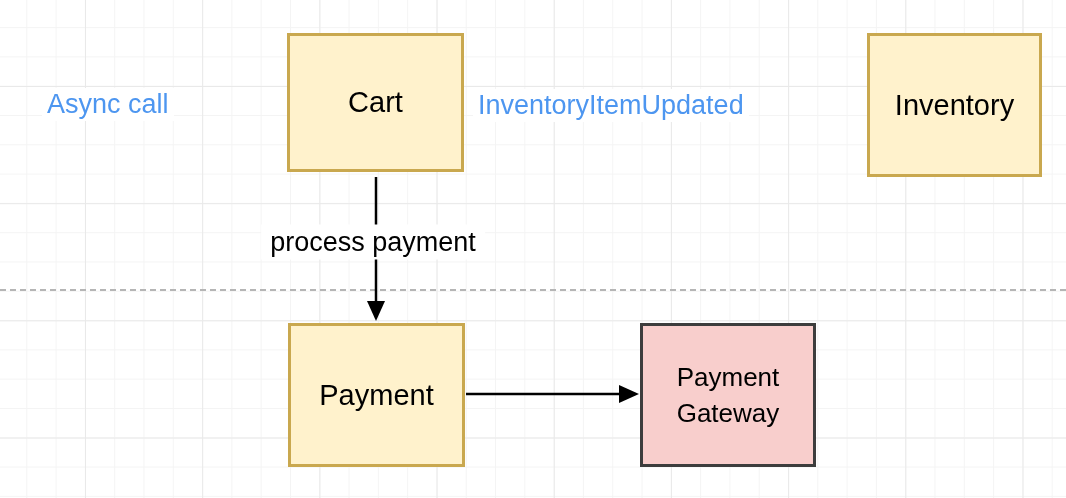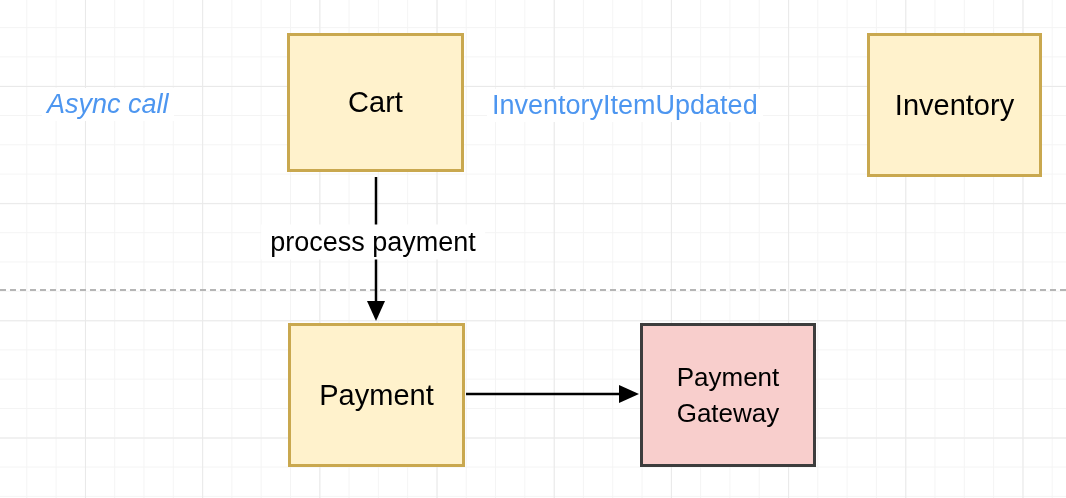--- a/index.html
+++ b/index.html
@@ -67,22 +67,22 @@
   .node-payment{left:288px; top:323px; width:177px; height:144px;}
   .node-payment-gateway{left:640px; top:323px; width:176px; height:144px;}
   .float-label{
     position:absolute;
     background:#ffffff;
     padding:1px 5px;
     font-size:27px;
     white-space:nowrap;
   }
   .blue-label{color:var(--async-text);}
-  .async-label{left:42px; top:88px;font-style:italic;}
-  .event-label{left:487px; top:89px;}
+  .async-label{left:42px; top:88px;}
+  .event-label{left:473px; top:89px;}
   .sync-legend{
     position:absolute;
     left:28px; top:147px;
     display:flex;
     align-items:center;
   }
   .sync-dash{
     width:17px; height:3px;
     background:var(--edge-stroke);
     flex:none;

